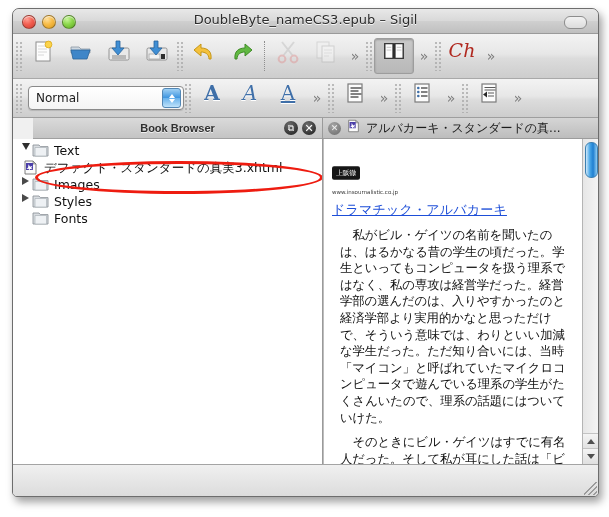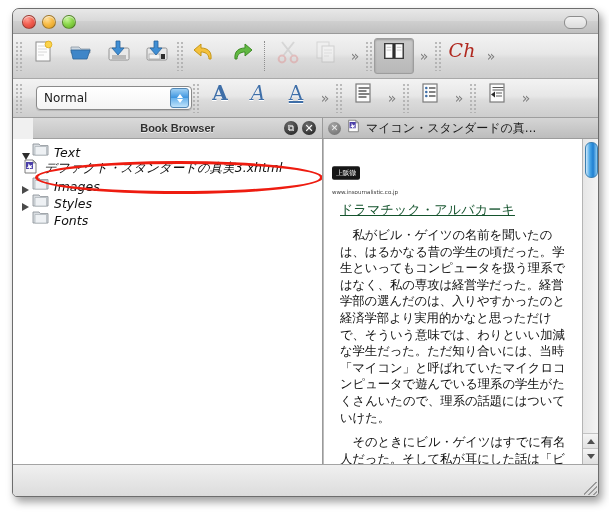--- a/index.html
+++ b/index.html
@@ -111,21 +111,21 @@
     width: 20px; height: 30px;
     display: flex; align-items: center; justify-content: center;
     color: #7d7d7d;
     font-size: 14px;
     font-family: "DejaVu Sans", sans-serif;
   }
 
   
   #style-combo {
     flex: 0 0 auto;
-    margin-left: 12px;
+    margin-left: 4px;
     width: 154px; height: 22px;
     border: 1px solid #8a8a8a;
     border-radius: 4px;
     background: linear-gradient(to bottom,#ffffff,#f4f4f4);
     display: flex; align-items: center;
     position: relative;
     box-shadow: 0 1px 1px rgba(0,0,0,0.14);
   }
   #style-combo-value {
     padding-left: 7px;
@@ -194,27 +194,26 @@
 
   #bb-tree {
     flex: 1 1 auto;
     background: #ffffff;
     padding: 4px 0 0 0;
     position: relative;
     overflow: hidden;
   }
   .tree-row {
     display: flex;
-    align-items: flex-end;
+    align-items: flex-start;
     height: 17px;
     padding-left: 6px;
     font-size: 12.5px;
     color: #101010;
     font-family: "DejaVu Sans","Liberation Sans",sans-serif;
-    font-style: italic;
   }
   .tree-row.child { padding-left: 9px; }
   .twisty {
     width: 13px; flex: 0 0 13px;
     display: flex; align-items: center; justify-content: center;
   }
   .tri-right { width:0;height:0;border-top:4.5px solid transparent;border-bottom:4.5px solid transparent;border-left:7px solid #4a4a4a; }
   .tri-down  { width:0;height:0;border-left:4.5px solid transparent;border-right:4.5px solid transparent;border-top:7px solid #2e2e2e; }
 
   .folder-icon { width: 17px; flex:0 0 17px; margin-right: 5px; }
@@ -296,23 +295,23 @@
   }
   #site-url {
     margin-top: 9px;
     font-size: 5.5px;
     color: #3a3a3a;
     letter-spacing: 0px;
     font-family: "DejaVu Sans", sans-serif;
   }
   #doc-heading {
     margin-top: 6px;
-    margin-left: 8px;
+    margin-left: 0;
     font-size: 13px;
-    color: #14532d;
+    color: #1d4ed8;
     text-decoration: underline;
     font-family: "DejaVu Sans", sans-serif;
     letter-spacing: 0.2px;
   }
   .doc-para {
     font-size: 12.4px;
     line-height: 16.6px;
     color: #111111;
     text-indent: 1em;
     margin: 8px;
@@ -428,20 +427,21 @@
 </style>
 </head>
 <body>
 
 <div id="window">
 
   <div id="titlebar">
     <div class="traffic" id="tl-close"></div>
     <div class="traffic" id="tl-min"></div>
     <div class="traffic" id="tl-max"></div>
+    <div id="window-title">DoubleByte_nameCS3.epub – Sigil</div>
     <div id="pill-button"></div>
   </div>
 
   <div class="toolbar" id="toolbar-main">
     <div class="grip"></div>
 
     <div class="tb-btn">
       <svg width="26" height="26" viewBox="0 0 26 26">
         <rect x="6" y="3" width="14" height="19" fill="#fdfdfd" stroke="#8e8e8e" stroke-width="1"></rect>
         <path d="M8 7h9M8 10h9M8 13h9M8 16h6" stroke="#d8d8d8" stroke-width="1"></path>
@@ -672,21 +672,21 @@
       <div id="tab-strip">
         <span id="tab-close">✕</span>
         <span id="tab-icon">
           <svg width="15" height="14" viewBox="0 0 17 15">
             <path d="M3 1h8l3 3v10H3z" fill="#fbfbfb" stroke="#707070" stroke-width="0.9"></path>
             <path d="M11 1l3 3h-3z" fill="#c9c9c9" stroke="#707070" stroke-width="0.6"></path>
             <path d="M4 3h7v7H4z" fill="#4a3ea8"></path>
             <path d="M6.5 4.2l1.6 2.6 2.4-1-1.3 2.3 1.5 1.2-2.6-.3-.9 1.5-.5-1.8-2.3.2 1.7-1.4z" fill="#ffffff"></path>
           </svg>
         </span>
-        <span id="tab-label">マイコン・スタンダードの真...</span>
+        <span id="tab-label">アルバカーキ・スタンダードの真...</span>
       </div>
 
       <div id="doc-area">
         <div id="doc-content">
           <div id="doc-inner">
             <div id="logo-badge">上阪徹</div>
             <div id="site-url">www.insournalistic.co.jp</div>
             <div id="doc-heading">ドラマチック・アルバカーキ</div>
             <p class="doc-para">私がビル・ゲイツの名前を聞いたのは、はるかなる昔の学生の頃だった。学生といってもコンピュータを扱う理系ではなく、私の専攻は経営学だった。経営学部の選んだのは、入りやすかったのと経済学部より実用的かなと思っただけで、そういう意味では、わりといい加減な学生だった。ただ知り合いには、当時「マイコン」と呼ばれていたマイクロコンピュータで遊んでいる理系の学生がたくさんいたので、理系の話題にはついていけた。</p>
             <p class="doc-para">そのときにビル・ゲイツはすでに有名人だった。そして私が耳にした話は「ビル・ゲイツがＢＡＳＩＣを開発した」ということだった。当時は、そういわれていたのである。</p>

